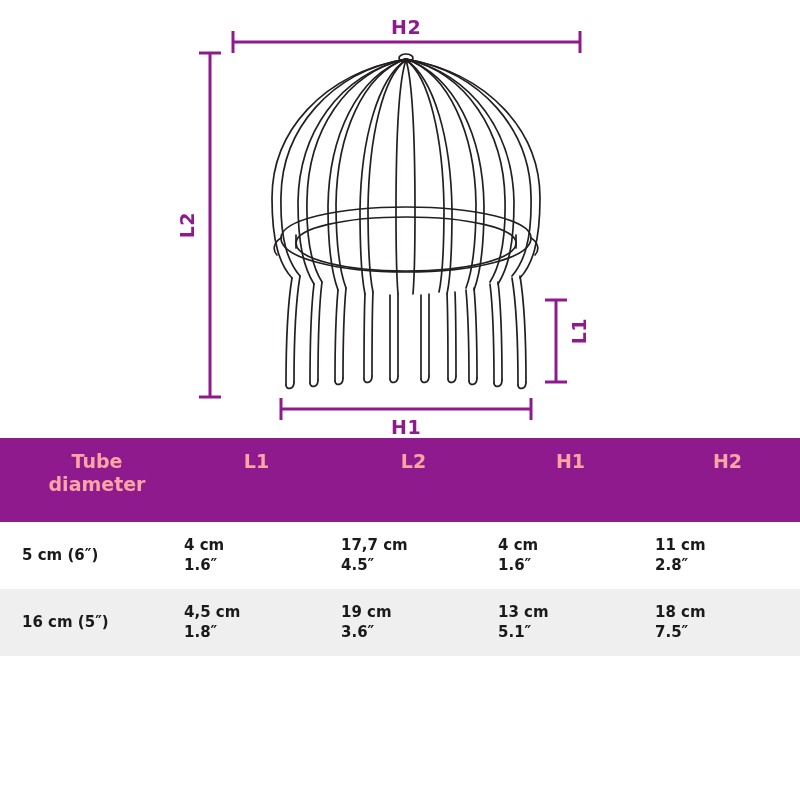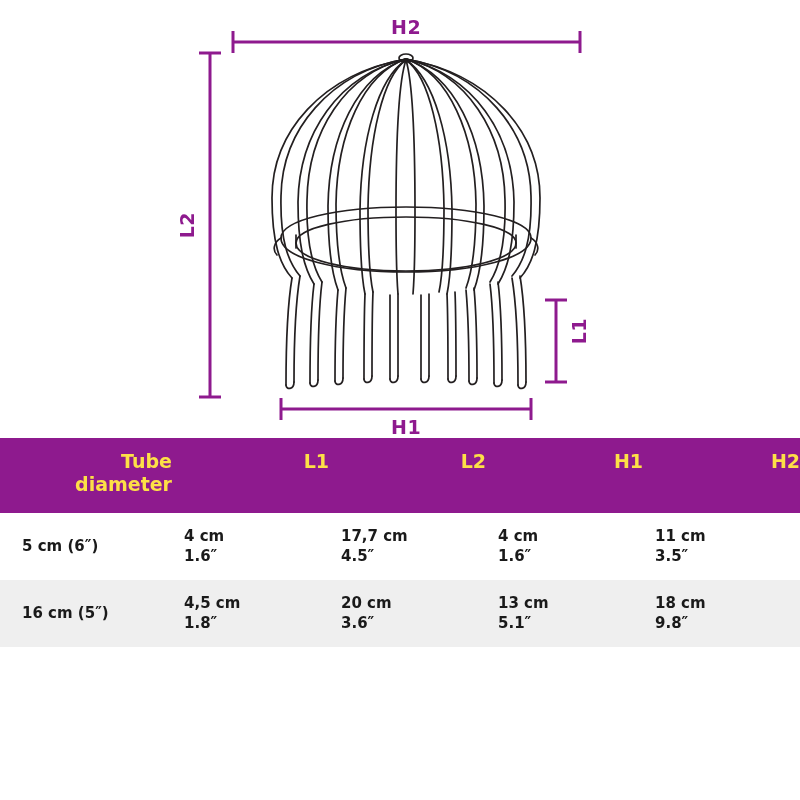--- a/index.html
+++ b/index.html
@@ -50,28 +50,28 @@
     table-layout: fixed;
   }
   #spec-table col.c0 { width: 172px; }
   #spec-table col.c1 { width: 157px; }
   #spec-table col.c2 { width: 157px; }
   #spec-table col.c3 { width: 157px; }
   #spec-table col.c4 { width: 157px; }
 
   #spec-table thead th {
     background: #8e1a8e;
-    color: #fde047;
-    text-align: right;
+    color: #fca5a5;
+    text-align: center;
     font-size: 19px;
     font-weight: bold;
     padding: 12px 0 12px 22px;
     vertical-align: top;
     line-height: 1.22;
-    height: 75px;
+    height: 84px;
   }
   #spec-table thead th.col-head {
     padding-left: 12px;
   }
 
   #spec-table tbody td {
     font-size: 15px;
     font-weight: bold;
     color: #1a1a1a;
     vertical-align: middle;
@@ -241,38 +241,38 @@
         <td class="val">
           <span class="metric">17,7 cm</span>
           <span class="imperial">4.5″</span>
         </td>
         <td class="val">
           <span class="metric">4 cm</span>
           <span class="imperial">1.6″</span>
         </td>
         <td class="val">
           <span class="metric">11 cm</span>
-          <span class="imperial">3.5″</span>
+          <span class="imperial">2.8″</span>
         </td>
       </tr>
       <tr class="alt">
         <td>16 cm (5″)</td>
         <td class="val">
           <span class="metric">4,5 cm</span>
           <span class="imperial">1.8″</span>
         </td>
         <td class="val">
-          <span class="metric">20 cm</span>
+          <span class="metric">19 cm</span>
           <span class="imperial">3.6″</span>
         </td>
         <td class="val">
           <span class="metric">13 cm</span>
           <span class="imperial">5.1″</span>
         </td>
         <td class="val">
           <span class="metric">18 cm</span>
-          <span class="imperial">9.8″</span>
+          <span class="imperial">7.5″</span>
         </td>
       </tr>
     </tbody>
   </table>
 
 </div>
 
 </body></html>

